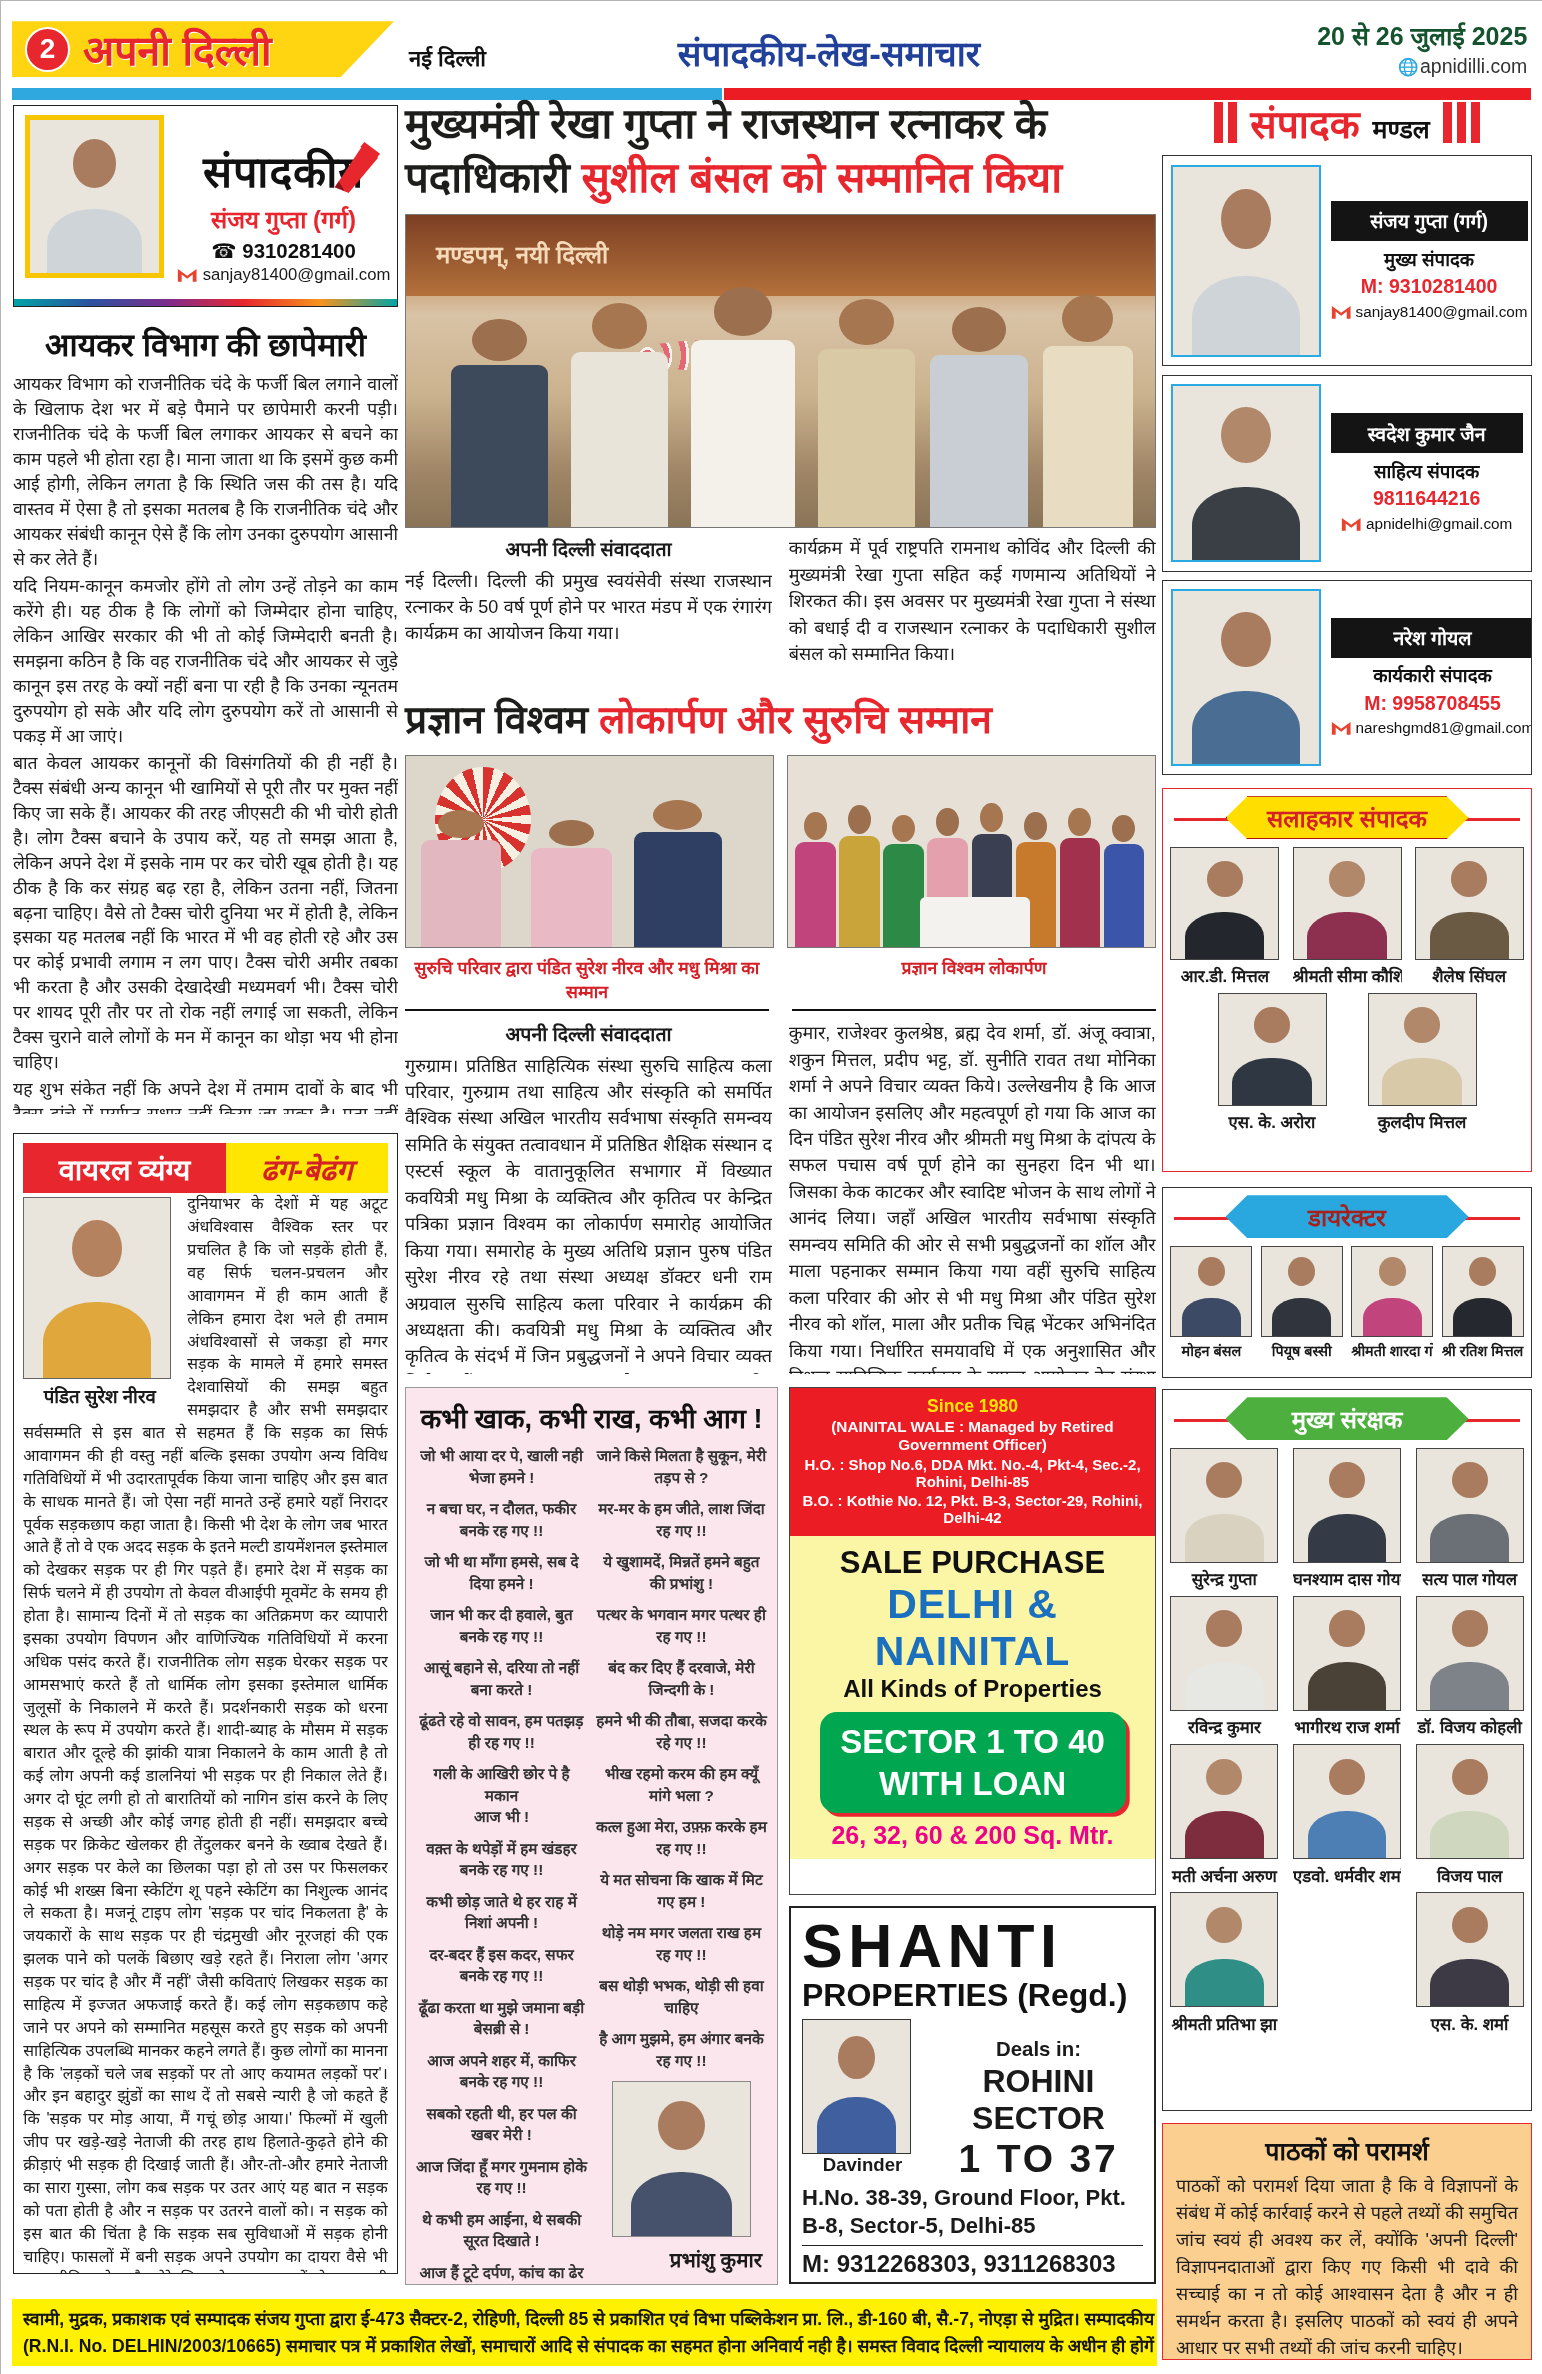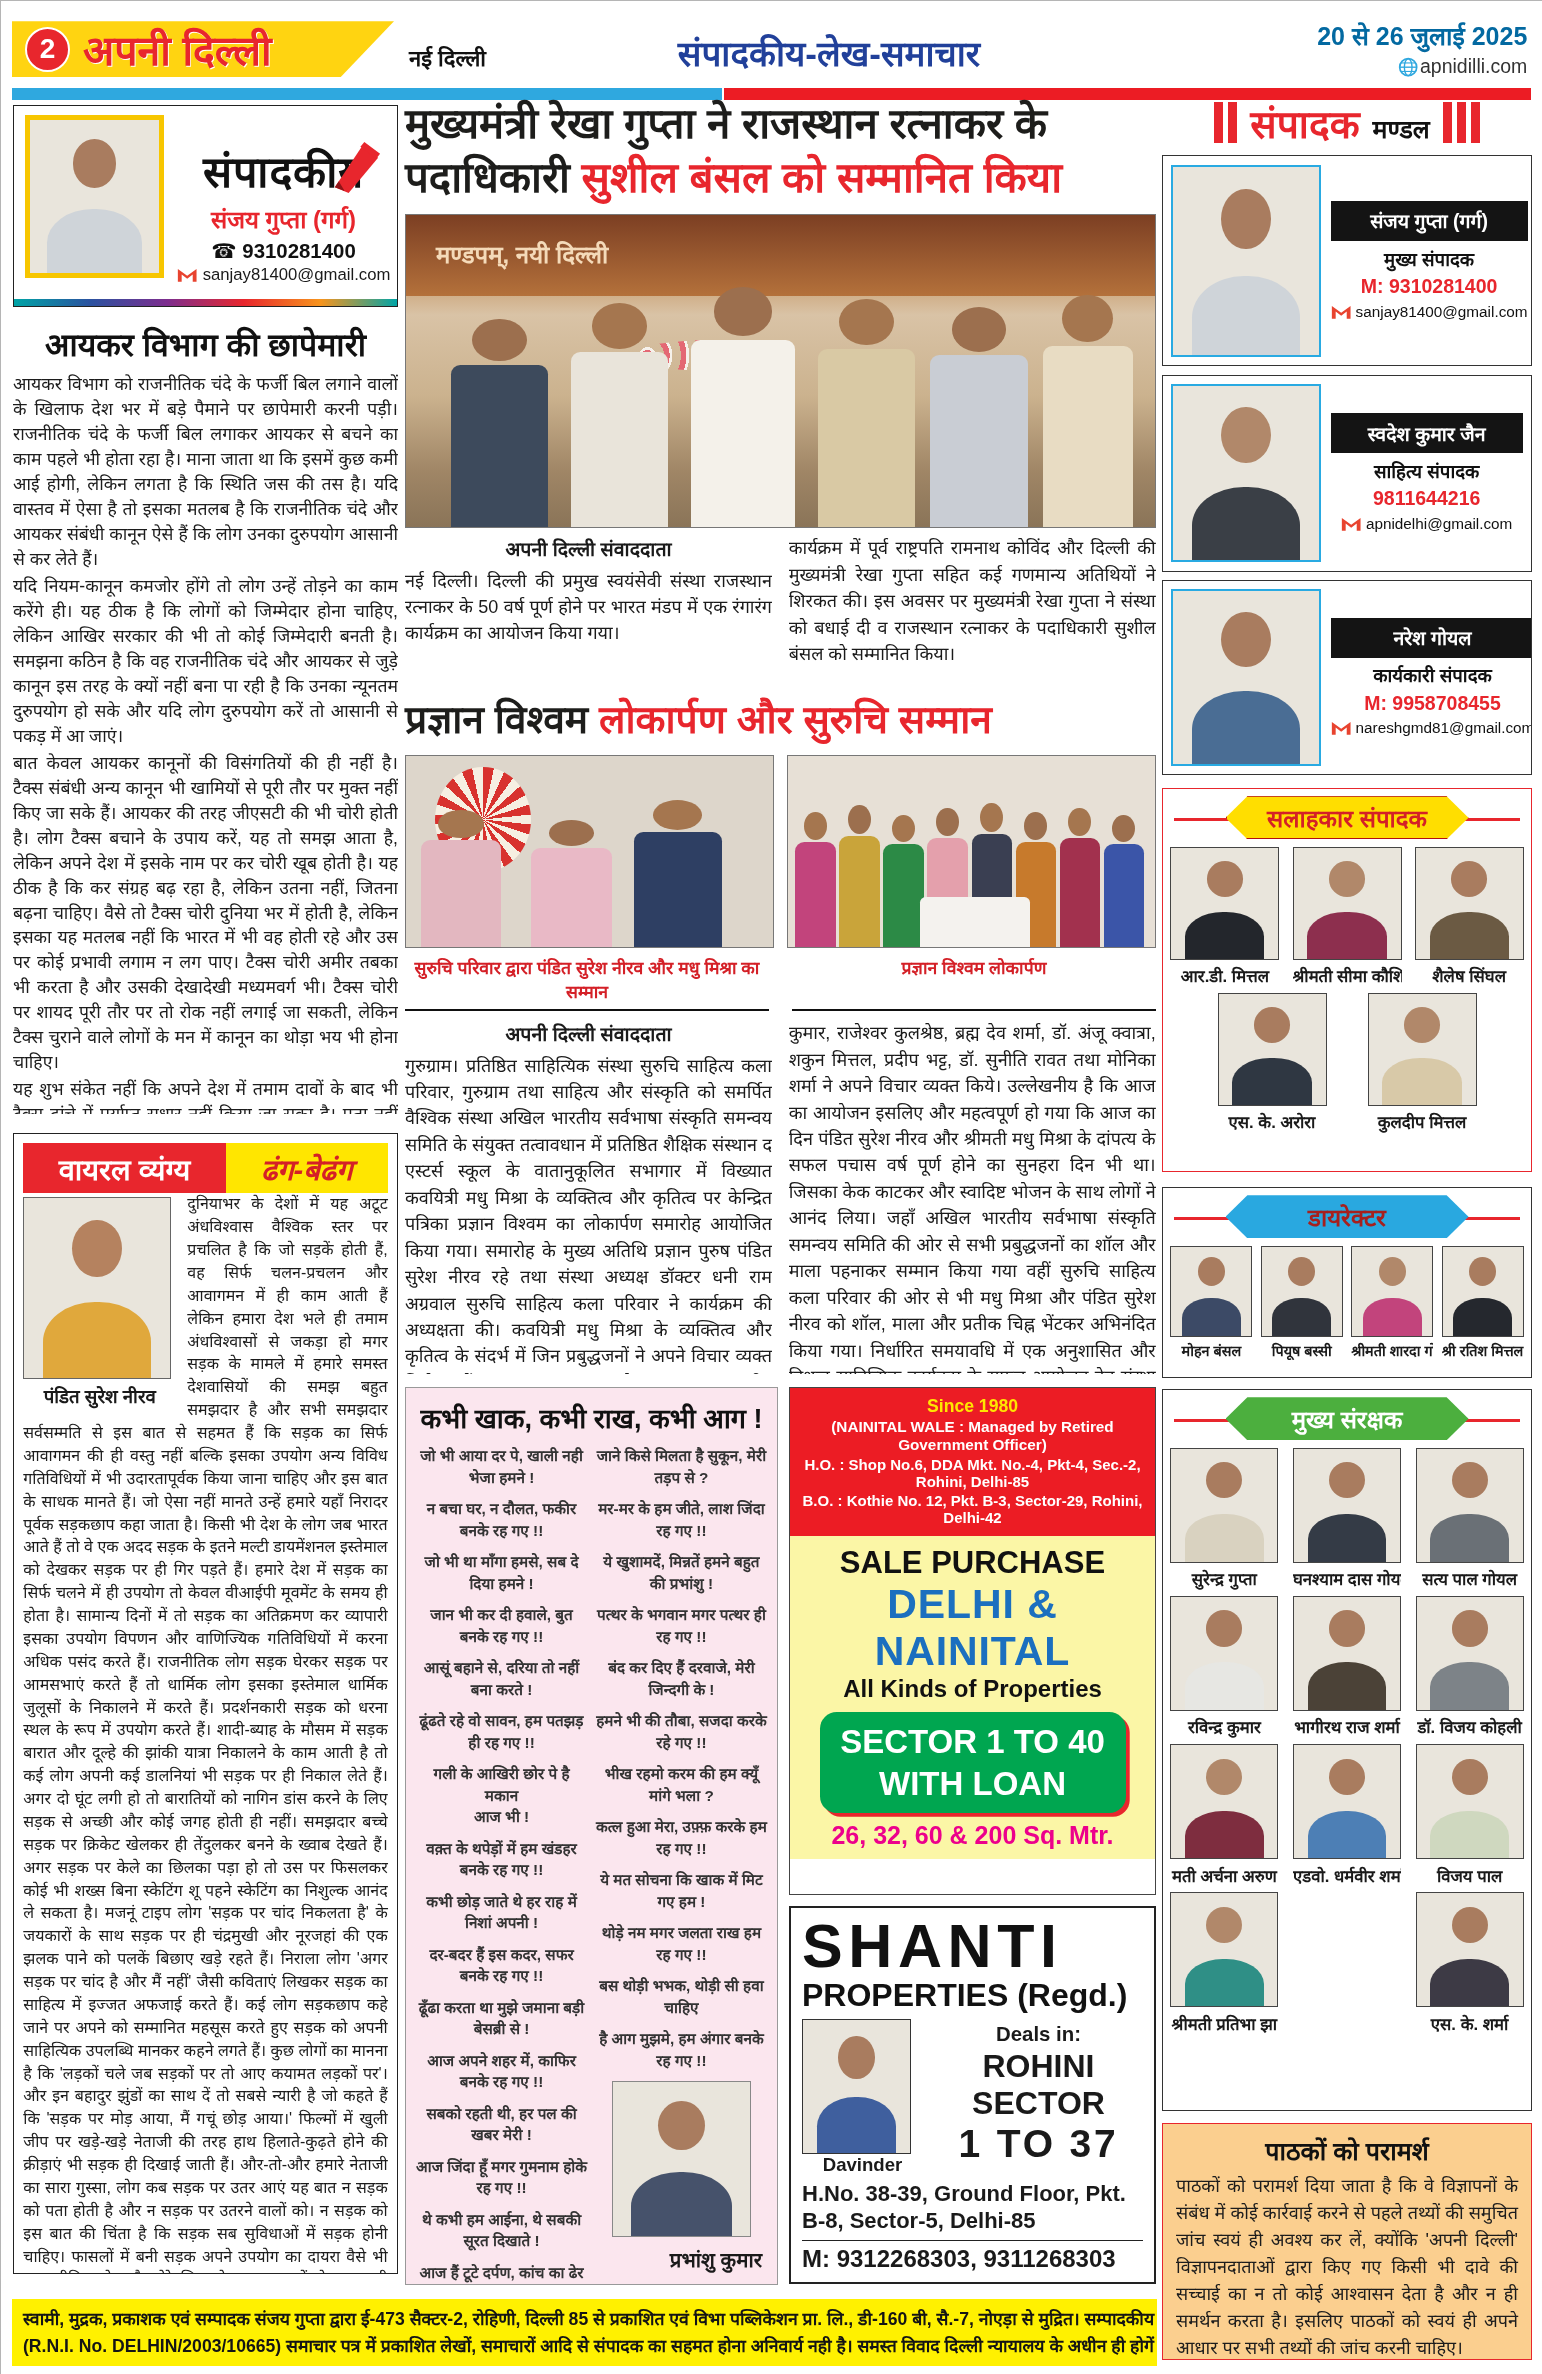--- a/index.html
+++ b/index.html
@@ -11,21 +11,21 @@
   .header { position:absolute; left:11px; top:11px; right:11px; height:72px; }
   .masthead { position:absolute; left:0; top:9.3px; width:382px; height:56px; background:#FFD411;
               clip-path:polygon(0 0,100% 0,86% 100%,0 100%); display:flex; align-items:center; padding-left:13px; }
   .pageno { width:45px; height:45px; border-radius:50%; background:#E8262D; border:2.8px solid #fff;
             color:#fff; font-weight:bold; font-size:28px; display:flex; align-items:center; justify-content:center; }
   .mast-title { color:#E8262D; font-size:41px; font-weight:bold; margin-left:13px; text-shadow:0.9px 0.9px 0 #fff; }
   .city { position:absolute; left:397px; top:30px; font-size:22px; font-weight:bold; color:#111; }
   .section-title { position:absolute; left:519px; right:404px; top:16.7px; text-align:center;
                    color:#21409A; font-size:35px; font-weight:bold; }
   .hdr-right { position:absolute; right:3.7px; top:5.6px; text-align:right; }
-  .hdr-date { color:#0369a1; font-size:25px; font-weight:bold; }
+  .hdr-date { color:#14532d; font-size:25px; font-weight:bold; }
   .hdr-site { margin-top:3.7px; font-size:19.5px; color:#333; display:flex; align-items:center; justify-content:flex-end; gap:2px; }
   .globe { width:20.4px; height:20.4px; }
   .bar-blue { position:absolute; left:11px; top:87px; width:710px; height:12px; background:#2FA8DF; }
   .bar-red  { position:absolute; left:723px; right:11px; top:87px; height:12px; background:#EC1C24; }
 
   
   .col-left  { position:absolute; left:12px;  top:104px; width:385px; }
   .col-mid   { position:absolute; left:404px; top:96px; width:751px; }
   .col-right { position:absolute; left:1161px; top:96px; width:370px; }
 
@@ -118,21 +118,21 @@
                  box-shadow:3.7px 3.7px 0 #E8262D; color:#fff; font-size:33px; font-weight:bold;
                  padding:9.3px 3.7px; line-height:1.25; }
   .bisht-size { color:#EC008C; font-size:25px; font-weight:bold; }
 
   
   .shanti { margin-top:11px; height:378px; border:2.8px solid #222; padding:7.4px 11px; overflow:hidden; }
   .shanti-t1 { font-size:61px; font-weight:bold; letter-spacing:5.6px; color:#111; line-height:1; }
   .shanti-t2 { font-size:32px; font-weight:bold; color:#111; }
   .shanti-row { display:flex; gap:11px; margin-top:5.6px; }
   .shanti-photo { width:109px; height:135px; border:1.9px solid #333; }
-  .shanti-right { flex:1; text-align:center; }
+  .shanti-right { flex:1; text-align:center;margin-top:15px; }
   .deals { font-size:20.4px; font-weight:bold; margin-top:3.7px; }
   .rohini { font-size:32px; font-weight:bold; margin-top:1.9px; }
   .s137 { font-size:39px; font-weight:bold; letter-spacing:2.8px; }
   .davinder { font-size:18.6px; font-weight:bold; text-align:center; width:121px; }
   .shanti-addr { font-size:22px; font-weight:bold; margin-top:3.7px; line-height:1.25; }
   .shanti-ph { font-size:24px; font-weight:bold; border-top:1.9px solid #222; margin-top:5.6px; padding-top:3.7px; }
 
   
   .board-head { display:flex; align-items:center; justify-content:center; gap:13px; height:50px; }
   .bars { display:flex; gap:4.6px; }

